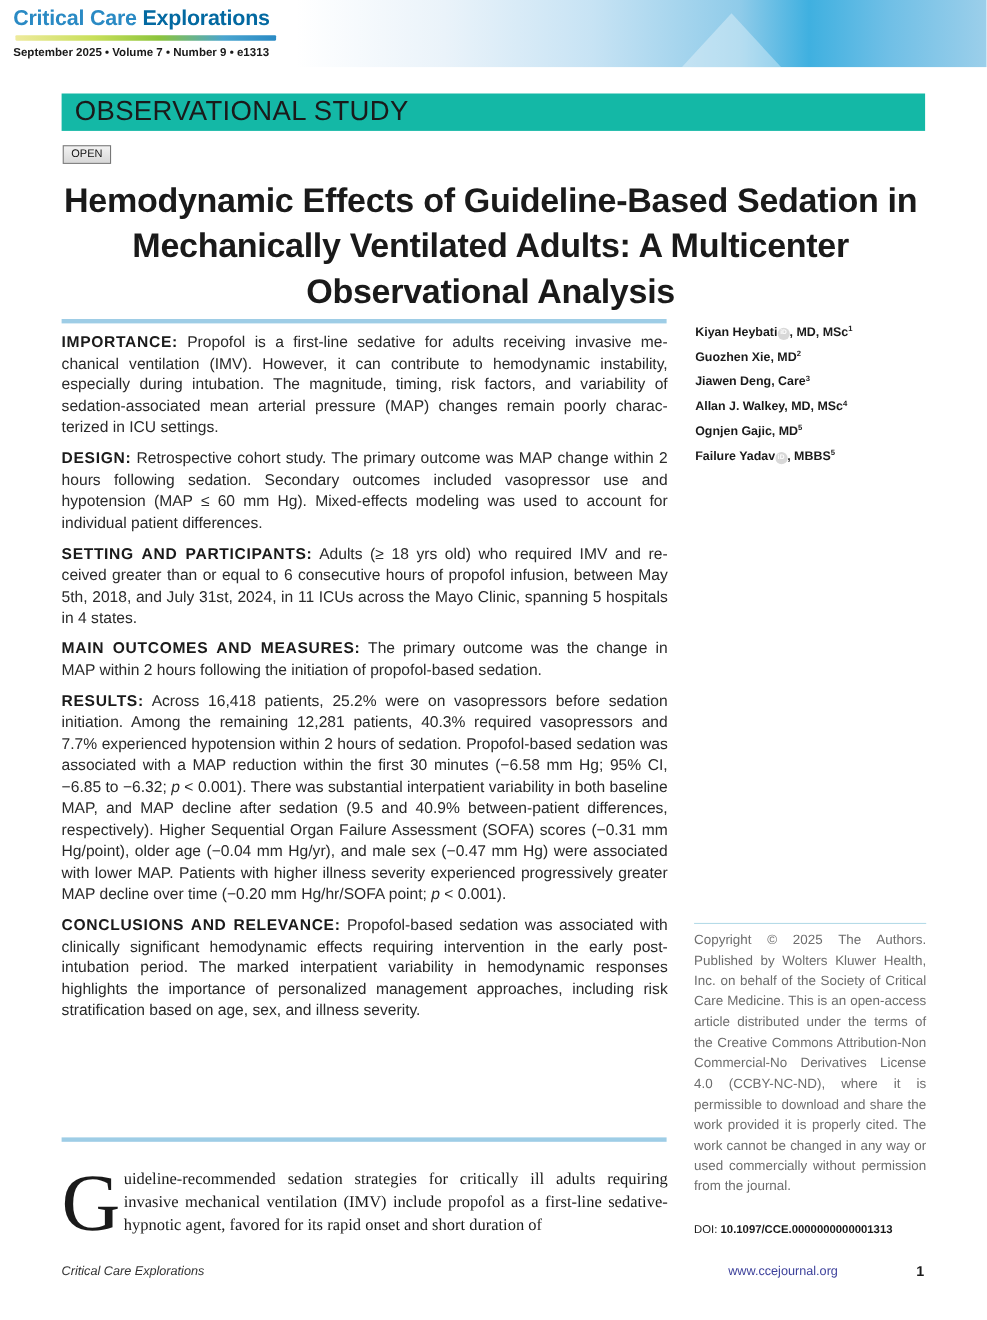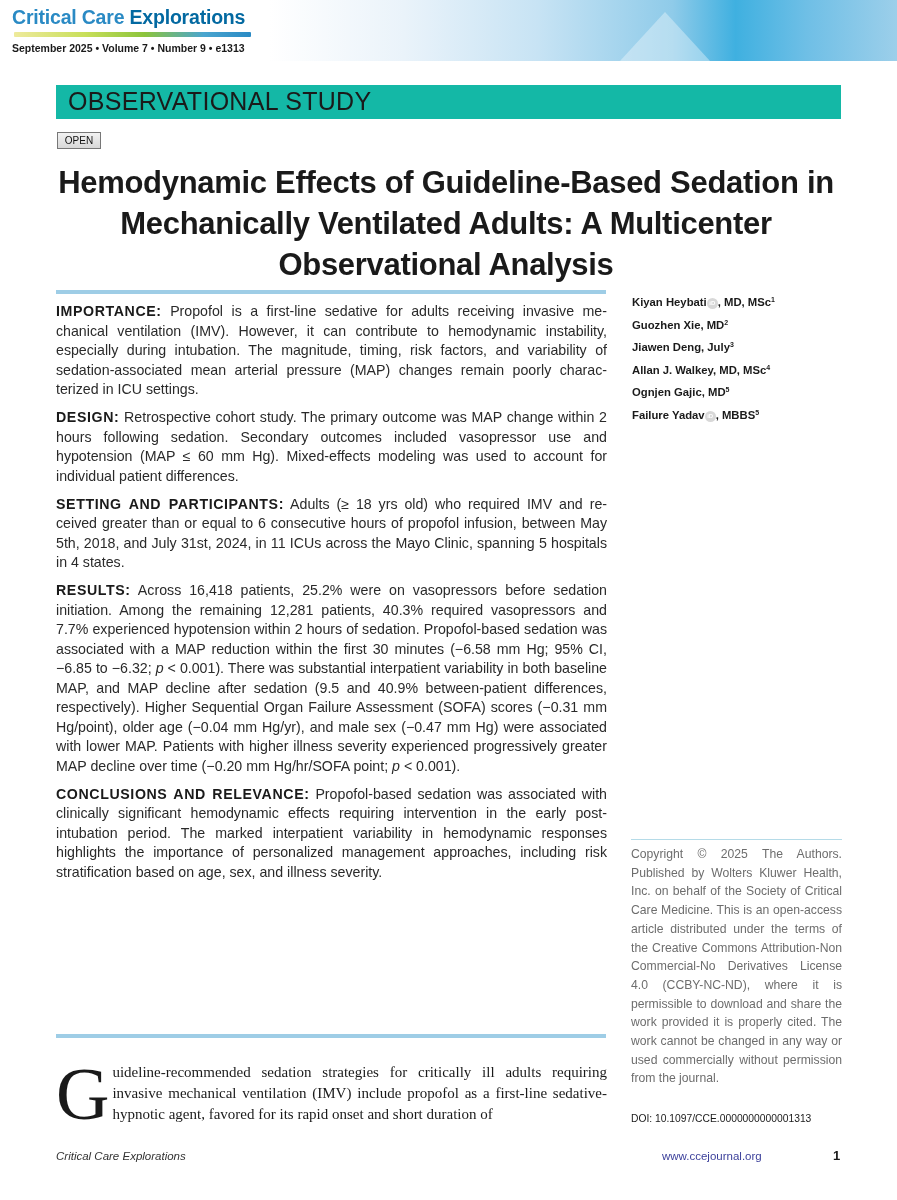--- a/index.html
+++ b/index.html
@@ -80,21 +80,21 @@
   
   .side-rule { position: absolute; left: 631px; top: 839px; width: 211px; height: 1px; background: #b5dbe8; }
   .copyright {
     position: absolute; left: 631px; top: 845px; width: 211px;
     font-size: 12.2px; line-height: 18.7px; color: #6d6d6d; text-align: justify;
   }
   .doi {
     position: absolute; left: 631px; top: 1113px; width: 215px;
     font-size: 10.3px; color: #1a1a1a; white-space: nowrap;
   }
-  .doi b { font-weight: normal; }
+  .doi b { font-weight: bold; }
 
   
   .body-text {
     position: absolute; left: 56px; top: 1062px; width: 551px;
     font-family: "Liberation Serif", serif; font-size: 15px; line-height: 21px; color: #1a1a1a; text-align: justify;
   }
   .dropcap {
     float: left; font-family: "Liberation Serif", serif; font-size: 74px; line-height: 60px;
     margin: 2px 3px 0 0; color: #1a1a1a;
   }
@@ -128,29 +128,30 @@
 </div>
 <div class="open-badge">OPEN</div>
 
 <h1 class="title">Hemodynamic Effects of Guideline-Based Sedation in Mechanically Ventilated Adults: A Multicenter Observational Analysis</h1>
 
 <div class="rule" style="top:290px;"></div>
 <div class="abstract">
   <p><span class="label">IMPORTANCE:</span><span> Propofol is a first-line sedative for adults receiving invasive me­chanical ventilation (IMV). However, it can contribute to hemodynamic instability, especially during intubation. The magnitude, timing, risk factors, and variability of sedation-associated mean arterial pressure (MAP) changes remain poorly charac­terized in ICU settings.</span></p>
   <p><span class="label">DESIGN:</span><span> Retrospective cohort study. The primary outcome was MAP change within 2 hours following sedation. Secondary outcomes included vasopressor use and hypotension (MAP ≤ 60 mm Hg). Mixed-effects modeling was used to account for individual patient differences.</span></p>
   <p><span class="label">SETTING AND PARTICIPANTS:</span><span> Adults (≥ 18 yrs old) who required IMV and re­ceived greater than or equal to 6 consecutive hours of propofol infusion, between May 5th, 2018, and July 31st, 2024, in 11 ICUs across the Mayo Clinic, spanning 5 hospitals in 4 states.</span></p>
+  <p><span class="label">MAIN OUTCOMES AND MEASURES:</span><span> The primary outcome was the change in MAP within 2 hours following the initiation of propofol-based sedation.</span></p>
   <p><span class="label">RESULTS:</span><span> Across 16,418 patients, 25.2% were on vasopressors before se­dation initiation. Among the remaining 12,281 patients, 40.3% required vaso­pressors and 7.7% experienced hypotension within 2 hours of sedation. Propofol-based sedation was associated with a MAP reduction within the first 30 minutes (−6.58 mm Hg; 95% CI, −6.85 to −6.32; </span><i>p</i><span> &lt; 0.001). There was substantial interpatient variability in both baseline MAP, and MAP decline after sedation (9.5 and 40.9% between-patient differences, respectively). Higher Sequential Organ Failure Assessment (SOFA) scores (−0.31 mm Hg/point), older age (−0.04 mm Hg/yr), and male sex (−0.47 mm Hg) were associated with lower MAP. Patients with higher illness severity experienced progressively greater MAP decline over time (−0.20 mm Hg/hr/SOFA point; </span><i>p</i><span> &lt; 0.001).</span></p>
   <p><span class="label">CONCLUSIONS AND RELEVANCE:</span><span> Propofol-based sedation was associ­ated with clinically significant hemodynamic effects requiring intervention in the early post-intubation period. The marked interpatient variability in hemodynamic responses highlights the importance of personalized management approaches, including risk stratification based on age, sex, and illness severity.</span></p>
 </div>
 <div class="rule" style="top:1034px;"></div>
 
 <div class="authors">
   <div class="author"><span>Kiyan Heybati</span><span class="orcid">iD</span><span>, MD, MSc</span><sup>1</sup></div>
   <div class="author"><span>Guozhen Xie</span><span>, MD</span><sup>2</sup></div>
-  <div class="author"><span>Jiawen Deng</span><span>, July</span><sup>3</sup></div>
+  <div class="author"><span>Jiawen Deng</span><span>, Care</span><sup>3</sup></div>
   <div class="author"><span>Allan J. Walkey</span><span>, MD, MSc</span><sup>4</sup></div>
   <div class="author"><span>Ognjen Gajic</span><span>, MD</span><sup>5</sup></div>
   <div class="author"><span>Failure Yadav</span><span class="orcid">iD</span><span>, MBBS</span><sup>5</sup></div>
 </div>
 
 <div class="side-rule"></div>
 <div class="copyright">Copyright © 2025 The Authors. Published by Wolters Kluwer Health, Inc. on behalf of the Society of Critical Care Medicine. This is an open-access article distributed under the terms of the Creative Commons Attribution-Non Commercial-No Derivatives License 4.0 (CCBY-NC-ND), where it is permissible to download and share the work pro­vided it is properly cited. The work cannot be changed in any way or used commercially without permis­sion from the journal.</div>
 <div class="doi"><span>DOI: </span><b>10.1097/CCE.0000000000001313</b></div>
 
 <div class="body-text">

